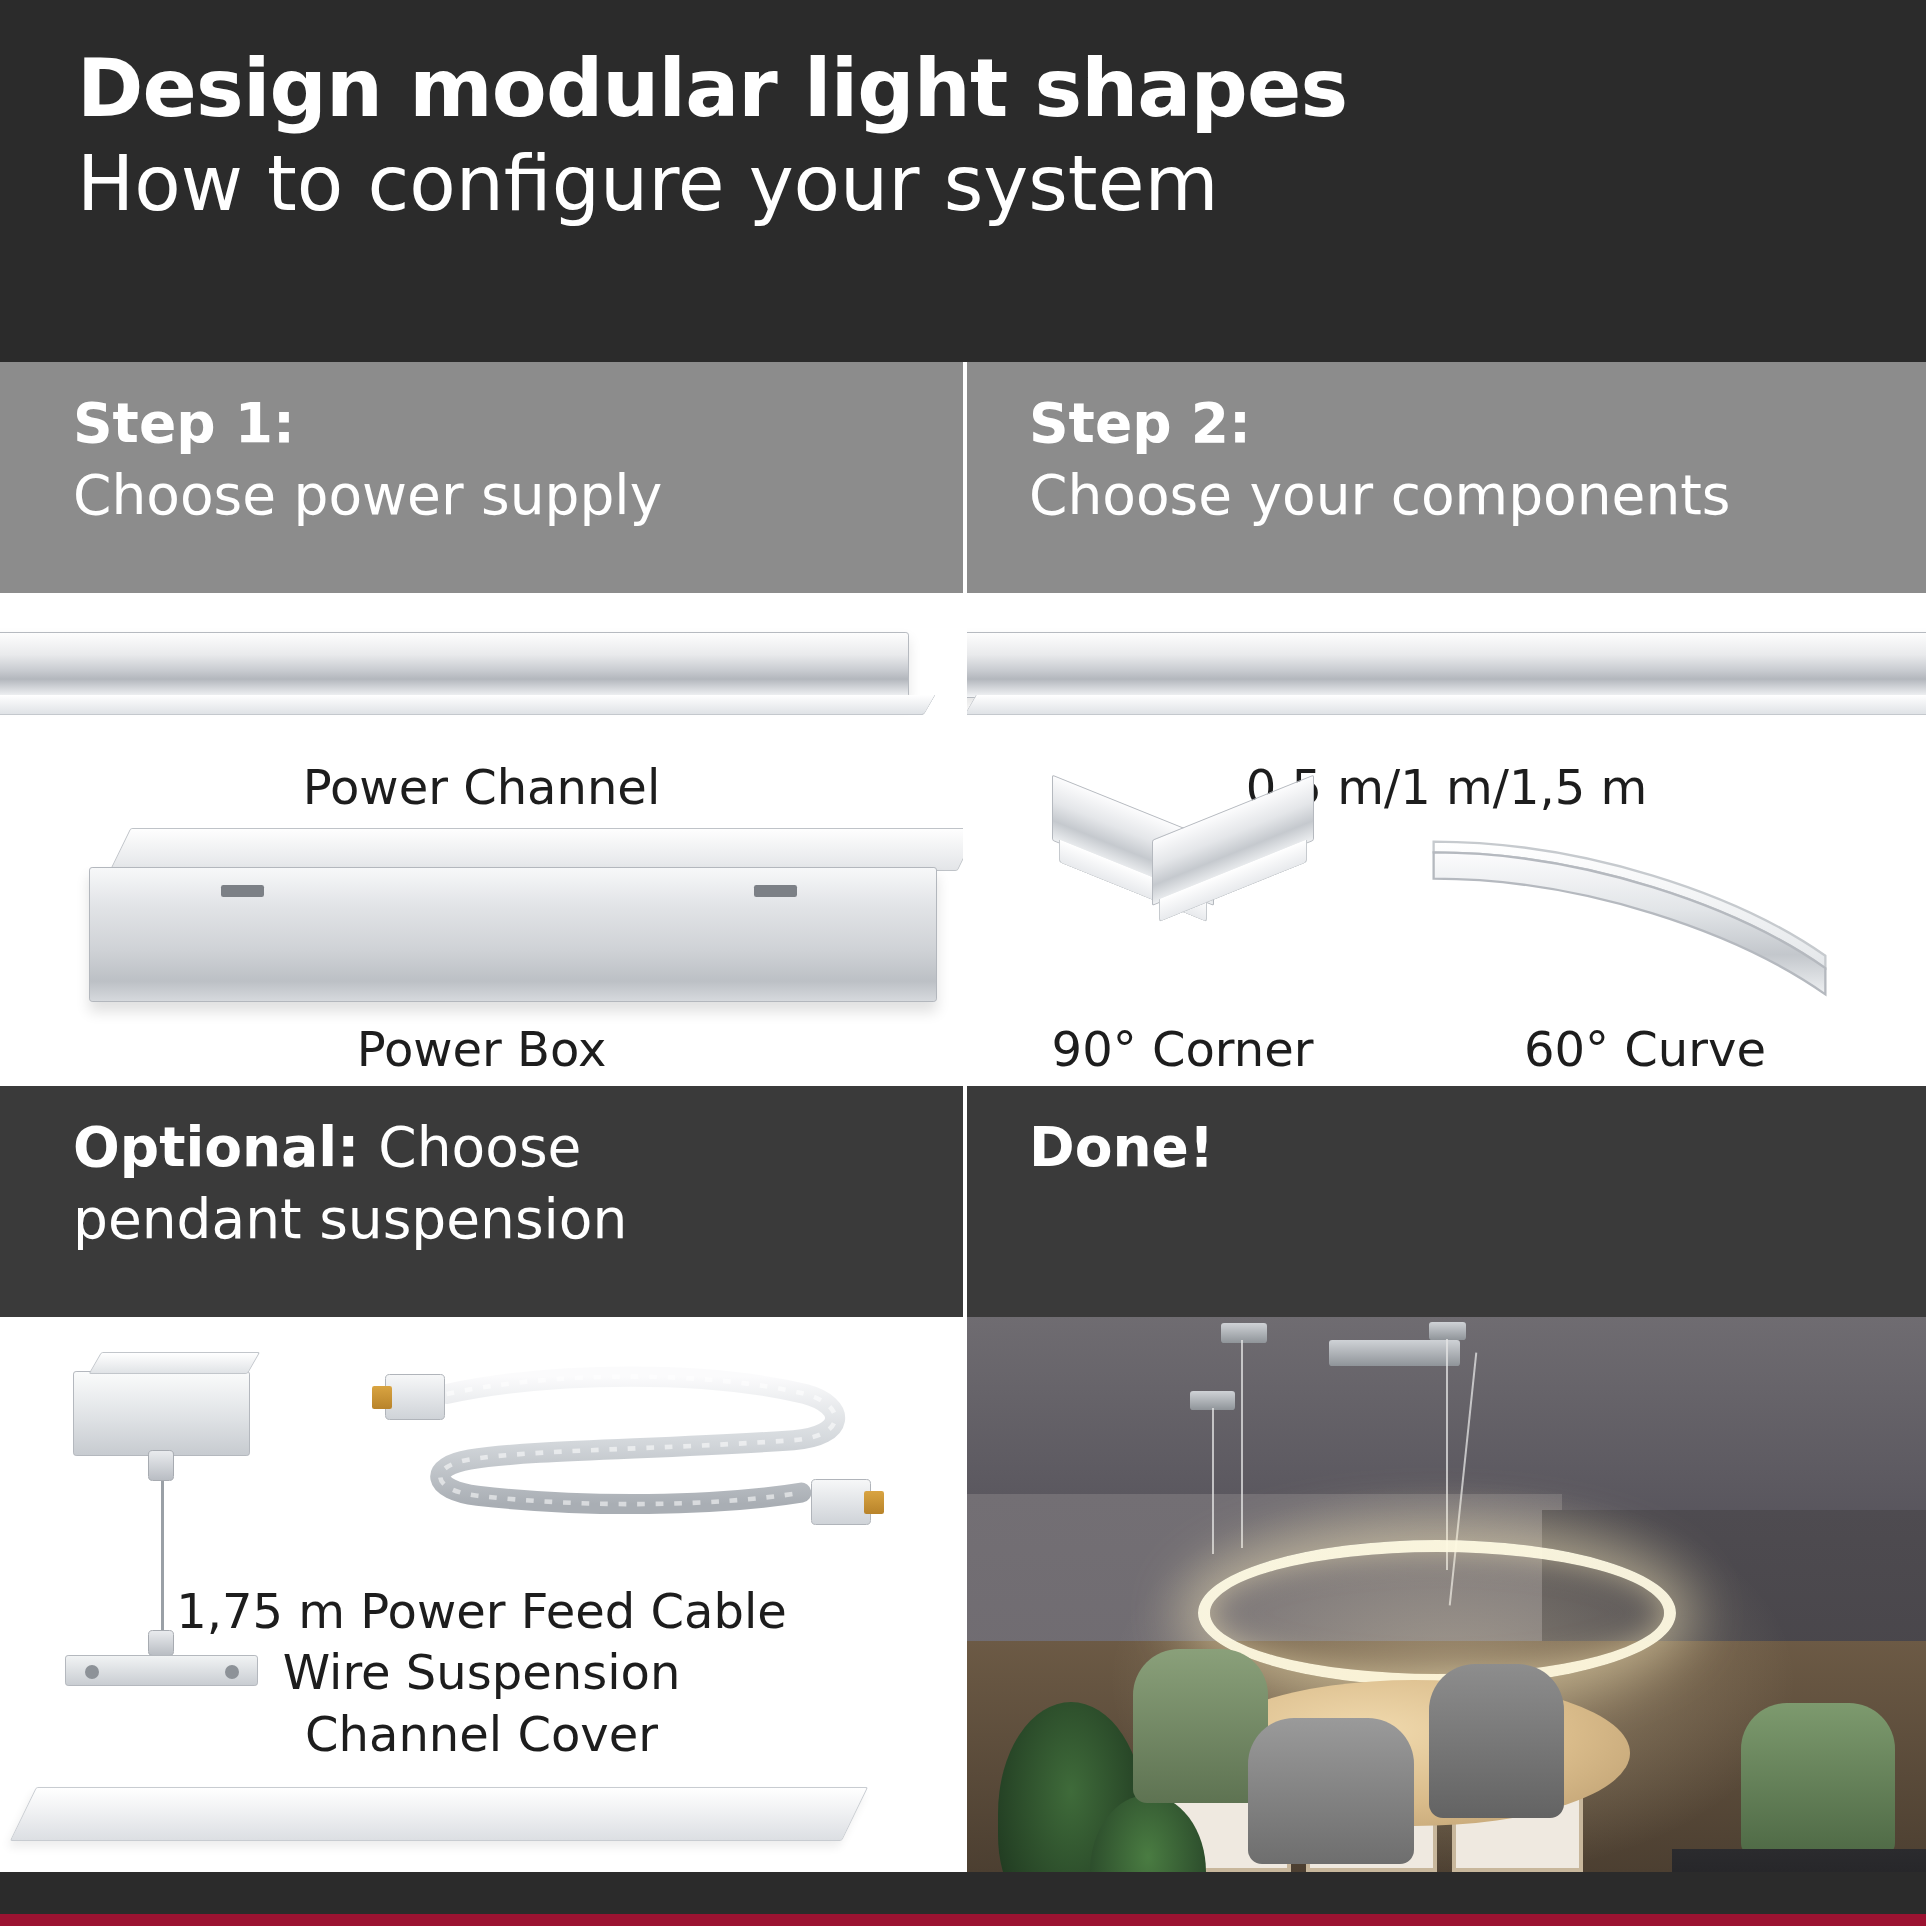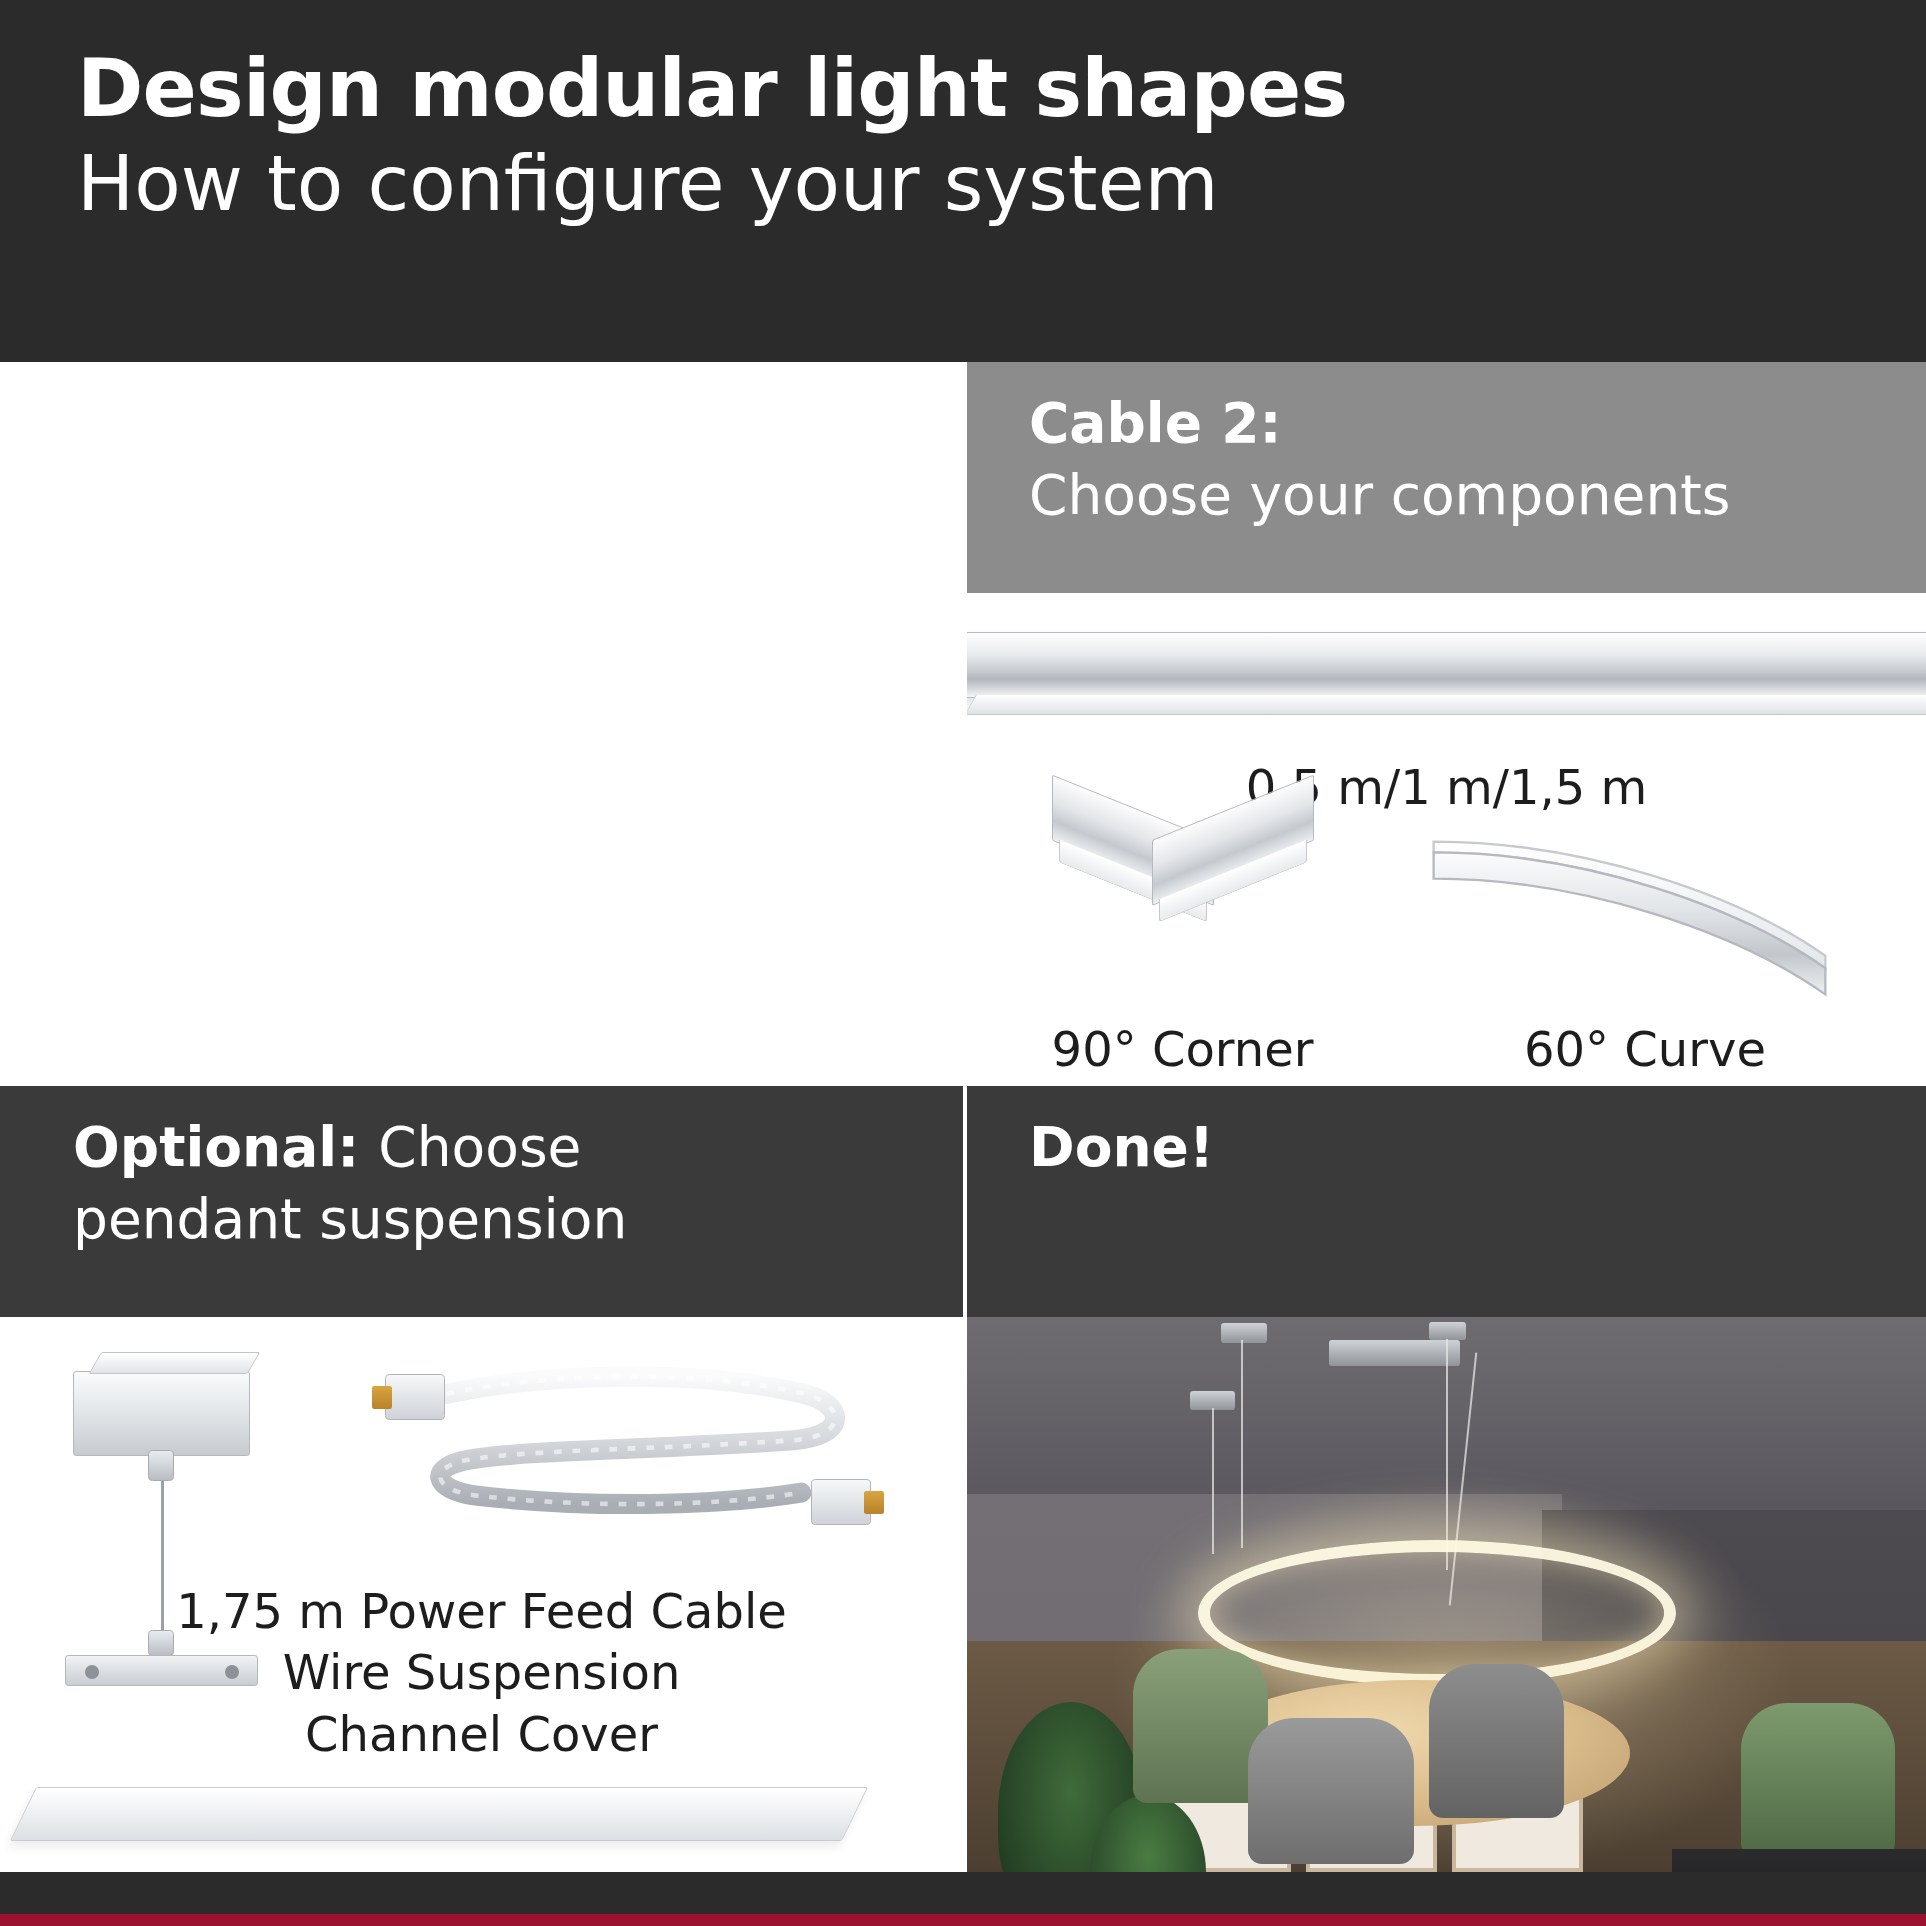--- a/index.html
+++ b/index.html
@@ -290,24 +290,46 @@
 
 <div class="page">
 
   <div class="header">
     <h1>Design modular light shapes</h1>
     <h2>How to configure your system</h2>
   </div>
 
   <div class="grid">
 
+    <div class="cell cell-tl">
+      <div class="band band-grey">
+        <div class="step-line1">Step 1:</div>
+        <div class="step-line2">Choose power supply</div>
+      </div>
+      <div class="body-area">
+
+        <div class="channel-strip" style="left:-108px; top:39px; width:1017px;"></div>
+
+        <div class="caption" style="left:0; top:166px; width:963px;">Power Channel</div>
+
+        <div class="power-box" style="left:89px; top:235px;">
+          <div class="pb-top"></div>
+          <div class="pb-face">
+            <div class="pb-clip" style="left:131px;"></div>
+            <div class="pb-clip" style="right:139px;"></div>
+          </div>
+        </div>
+
+        <div class="caption" style="left:0; top:428px; width:963px;">Power Box</div>
+      </div>
+    </div>
 
     <div class="cell cell-tr">
       <div class="band band-grey band-tr">
-        <div class="step-line1">Cable 2:</div>
+        <div class="step-line1">Step 2:</div>
         <div class="step-line2">Choose your components</div>
       </div>
       <div class="body-area">
 
         <div class="channel-strip" style="left:-15.4px; top:39px; width:986px;"></div>
 
         <div class="caption" style="left:0; top:166px; width:959px;">0,5 m/1 m/1,5 m</div>
 
         <div class="corner" style="left:85px; top:247px;">
           <div class="arm arm-l">

